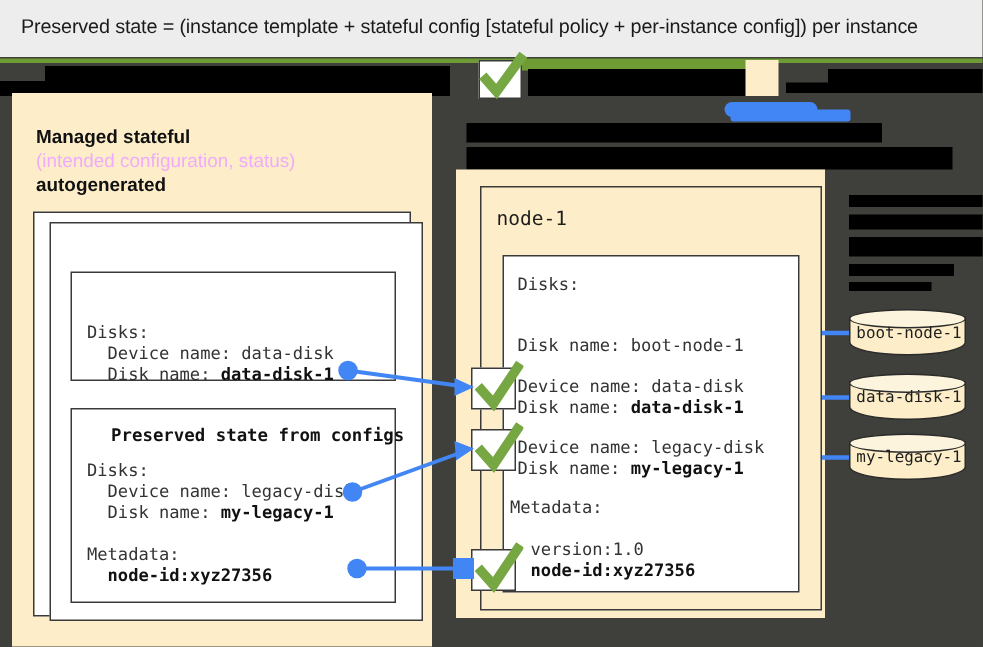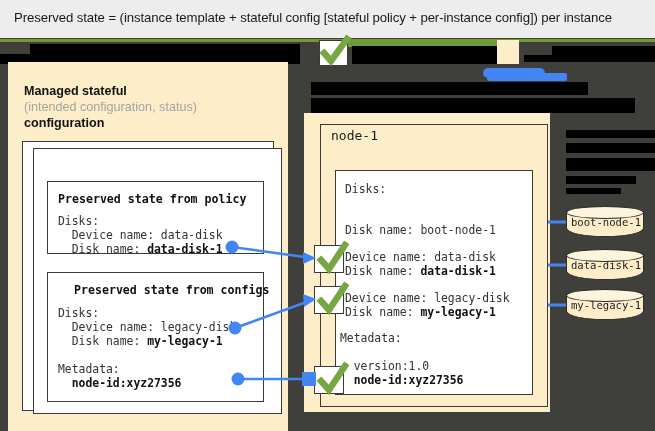--- a/index.html
+++ b/index.html
@@ -47,21 +47,21 @@
   .panel-left{
     position:absolute;left:8px;top:62px;width:280px;height:369px;
     background:#fdeec9;
   }
   .panel-left-title{
     position:absolute;left:24px;top:84px;
     font-size:12.6px;font-weight:bold;color:#111;
   }
   .panel-left-sub{
     position:absolute;left:24px;top:100px;
-    font-size:12.6px;color:#a3a3a3;
+    font-size:12.6px;color:#f0abfc;
   }
   .panel-left-sub2{
     position:absolute;left:24px;top:116px;
     font-size:12.6px;font-weight:bold;color:#111;
   }
 
   
   .card-shadow{
     position:absolute;left:22px;top:141px;width:250px;height:268px;
     background:#fff;border:1.4px solid #3a3a3a;
@@ -96,21 +96,21 @@
   
   .panel-right-bg{
     position:absolute;left:304px;top:113px;width:246px;height:299px;
     background:#fdeec9;
   }
   .panel-right{
     position:absolute;left:320px;top:124px;width:226px;height:281px;
     background:#fdeec9;border:1.4px solid #3a3a3a;
   }
   .panel-right-title{
-    position:absolute;left:331px;top:128px;
+    position:absolute;left:331px;top:139px;
     font-family:"DejaVu Sans Mono", monospace;
     font-size:13px;color:#1d1d1d;
   }
   .rbox{
     position:absolute;left:335px;top:170px;width:196px;height:223px;
     background:#fff;border:1.3px solid #3a3a3a;
   }
 
   
   .check{
@@ -175,27 +175,26 @@
   <div class="check" style="left:319px;top:40px;width:27px;height:24px;">
     <svg width="36" height="34" viewBox="0 0 36 34">
       <path d="M8 19 L15 27 L31 5" stroke="#76a742" stroke-width="6.5" fill="none" stroke-linecap="square"></path>
     </svg>
   </div>
   <div style="position:absolute;left:497px;top:40px;width:22px;height:24px;background:#fdeec9;"></div>
 
   <div class="panel-left"></div>
   <div class="panel-left-title">Managed stateful</div>
   <div class="panel-left-sub">(intended configuration, status)</div>
-  <div class="panel-left-sub2">configuration</div>
+  <div class="panel-left-sub2">autogenerated</div>
 
   <div class="card-shadow"></div>
   <div class="card-main"></div>
 
   <div class="subcard sub-policy"></div>
-  <div class="mono-hd" style="position:absolute;left:58px;top:192px;">Preserved state from policy</div>
   <div class="mono" style="position:absolute;left:58px;top:214px;"><span>Disks:</span></div>
   <div class="mono" style="position:absolute;left:58px;top:228px;"><span>  Device name: data-disk</span></div>
   <div class="mono" style="position:absolute;left:58px;top:242px;"><span>  Disk name: </span><b>data-disk-1</b></div>
 
   <div class="subcard sub-configs"></div>
   <div class="mono-hd" style="position:absolute;left:74px;top:283px;">Preserved state from configs</div>
   <div class="mono" style="position:absolute;left:58px;top:306px;"><span>Disks:</span></div>
   <div class="mono" style="position:absolute;left:58px;top:320px;"><span>  Device name: legacy-disk</span></div>
   <div class="mono" style="position:absolute;left:58px;top:334px;"><span>  Disk name: </span><b>my-legacy-1</b></div>
   <div class="mono" style="position:absolute;left:58px;top:362px;">Metadata:</div>

